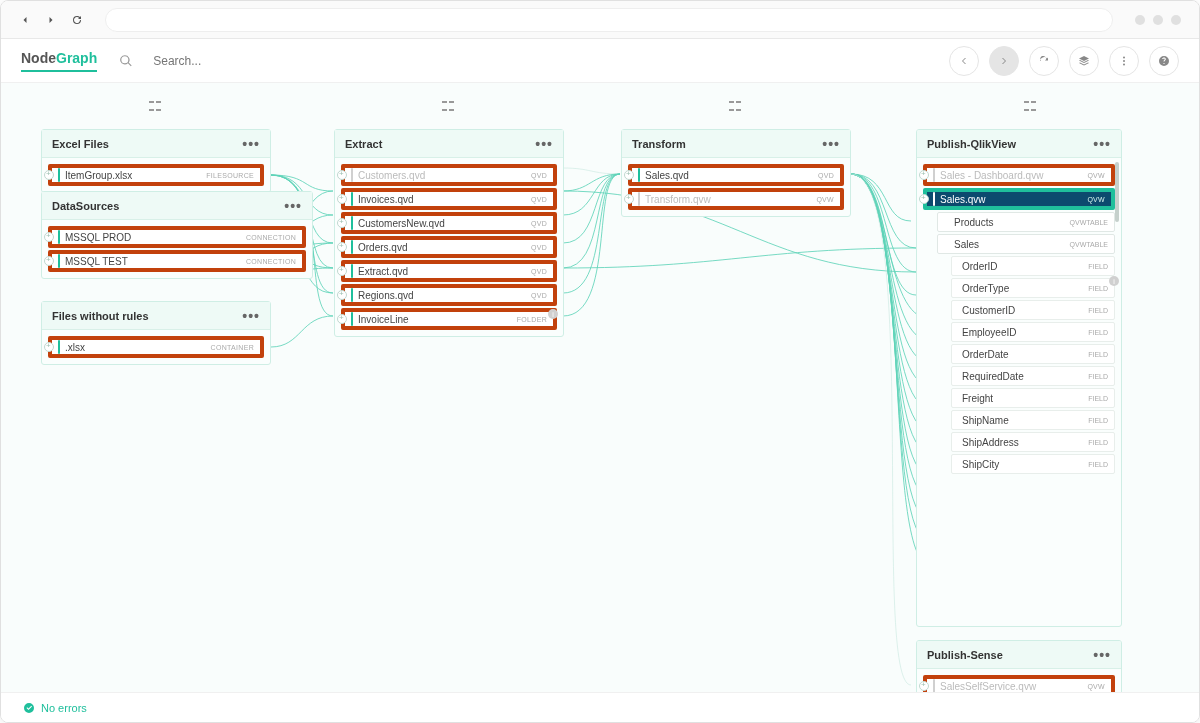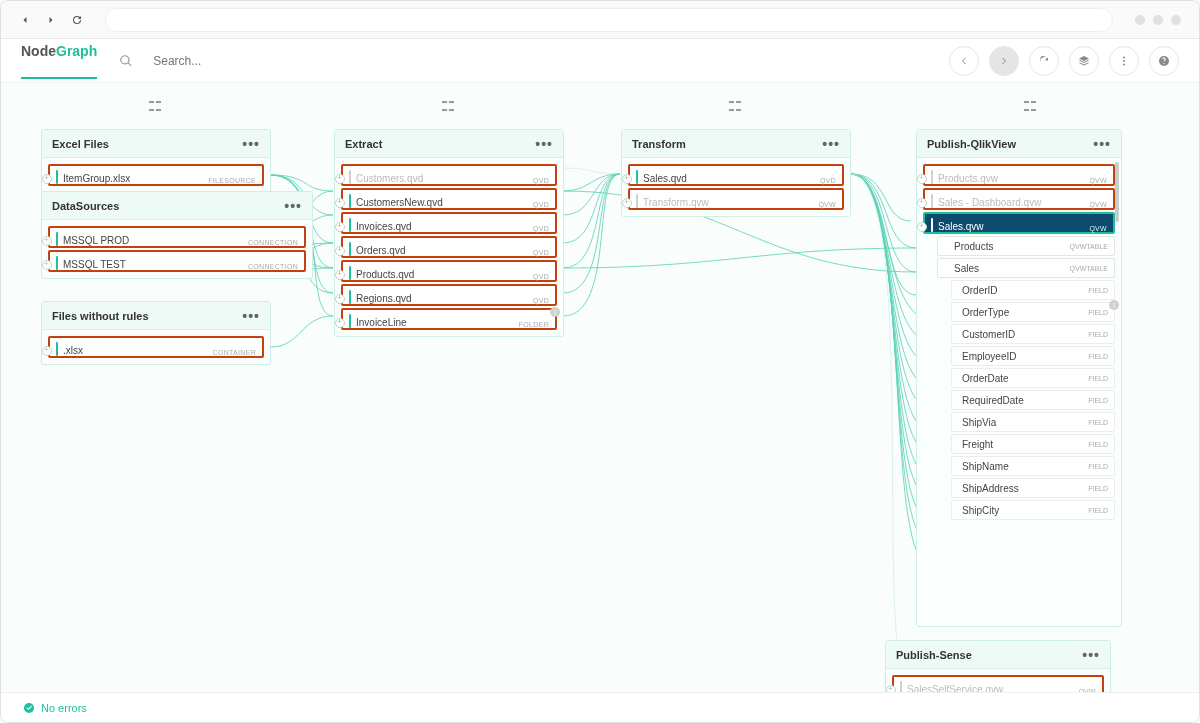--- a/index.html
+++ b/index.html
@@ -4,37 +4,37 @@
 <style>
 * { box-sizing: border-box; margin: 0; padding: 0; }
 body { font-family: -apple-system, BlinkMacSystemFont, "Segoe UI", Arial, sans-serif; background: #fff; width: 1200px; height: 723px; overflow: hidden; position: relative; border: 1px solid #e0e0e0; border-radius: 8px; box-shadow: 0 2px 12px rgba(0,0,0,0.08); }
 .browser-bar { height: 38px; background: #fafafa; border-bottom: 1px solid #e8e8e8; display: flex; align-items: center; padding: 0 18px; position: relative; }
 .browser-nav { display: flex; gap: 14px; align-items: center; }
 .browser-nav svg { width: 12px; height: 12px; fill: #555; cursor: pointer; }
 .url-bar { flex: 1; height: 24px; background: #fff; border: 1px solid #eee; border-radius: 12px; margin: 0 22px; }
 .browser-dots { display: flex; gap: 8px; }
 .browser-dots span { width: 10px; height: 10px; border-radius: 50%; background: #e0e0e0; }
 .app-header { height: 44px; display: flex; align-items: center; padding: 0 20px; border-bottom: 1px solid #f0f0f0; position: relative; }
-.logo { font-size: 14px; font-weight: 600; color: #555; display: flex; align-items: baseline; border-bottom: 2px solid #1fbf9c; padding-bottom: 18px; }
+.logo { font-size: 14px; font-weight: 600; color: #555; display: flex; align-items: baseline; border-bottom: 2px solid #1fbf9c; padding-bottom: 4px; }
 .logo .g { color: #1fbf9c; }
 .search-box { display: flex; align-items: center; margin-left: 22px; gap: 20px; color: #999; font-size: 12px; }
 .search-box svg { width: 14px; height: 14px; fill: #999; }
 .search-box input { border: none; outline: none; font-size: 12px; color: #555; width: 120px; background: transparent; }
 .toolbar-right { position: absolute; right: 20px; display: flex; gap: 10px; }
 .tool-btn { width: 30px; height: 30px; border: 1px solid #e5e5e5; border-radius: 50%; display: flex; align-items: center; justify-content: center; cursor: pointer; background: #fff; }
 .tool-btn.active { background: #e5e5e5; }
 .tool-btn svg { width: 12px; height: 12px; fill: #888; }
 .canvas { position: relative; height: calc(100% - 38px - 44px - 30px); background: #f9fdfc; overflow: hidden; }
 .col-handle { position: absolute; top: 18px; display: flex; flex-wrap: wrap; width: 14px; height: 14px; gap: 2px; cursor: move; }
 .col-handle span { width: 5px; height: 1.5px; background: #999; }
 .panel { position: absolute; background: #fafefd; border: 1px solid #cfeee5; border-radius: 3px; }
 .panel-header { height: 28px; display: flex; align-items: center; justify-content: space-between; padding: 0 10px; font-size: 11px; font-weight: 600; color: #333; background: #eefaf6; border-bottom: 1px solid #d8f0e8; }
 .panel-header .dots { cursor: pointer; color: #666; font-size: 14px; letter-spacing: 1px; }
 .panel-body { padding: 6px 6px; display: flex; flex-direction: column; gap: 2px; }
-.node-row { height: 22px; background: #fff; border: 2px solid #c2410c; border-radius: 2px; display: flex; align-items: flex-end; padding: 0 6px; font-size: 10px; color: #444; position: relative; cursor: pointer; }
+.node-row { height: 22px; background: #fff; border: 4px solid #c2410c; border-radius: 2px; display: flex; align-items: center; padding: 0 6px; font-size: 10px; color: #444; position: relative; cursor: pointer; }
 .node-row.dim { color: #bbb; }
 .node-row .bar { width: 2px; height: 14px; background: #1fbf9c; margin-right: 5px; border-radius: 1px; }
 .node-row.dim .bar { background: #d0d0d0; }
 .node-row .tag { position: absolute; right: 6px; font-size: 7px; color: #aaa; letter-spacing: 0.3px; }
 .node-row .pin { position: absolute; left: -8px; width: 10px; height: 10px; border-radius: 50%; background: #fff; border: 1px solid #c0d8d0; }
 .node-row .pin::after { content: "+"; font-size: 8px; color: #9bbfb0; position: absolute; left: 1px; top: -2px; }
 .node-row .info-badge { position: absolute; right: -5px; top: -3px; width: 10px; height: 10px; border-radius: 50%; background: #d0d0d0; display: flex; align-items: center; justify-content: center; font-size: 7px; color: #fff; }
 .node-row.selected { background: #0c4a6e; border-color: #1fbf9c; color: #fff; }
 .node-row.selected .bar { background: #fff; }
 .node-row.selected .tag { color: #d8f5ec; }
@@ -253,39 +253,39 @@
         <div class="panel-body">
           <div class="node-row dim">
             <span class="pin"></span>
             <span class="bar"></span>
             <span>Customers.qvd</span>
             <span class="tag">QVD</span>
           </div>
           <div class="node-row">
             <span class="pin"></span>
             <span class="bar"></span>
+            <span>Invoices.qvd</span>
+            <span class="tag">QVD</span>
+          </div>
+          <div class="node-row">
+            <span class="pin"></span>
+            <span class="bar"></span>
             <span>CustomersNew.qvd</span>
             <span class="tag">QVD</span>
           </div>
           <div class="node-row">
             <span class="pin"></span>
             <span class="bar"></span>
-            <span>Invoices.qvd</span>
-            <span class="tag">QVD</span>
-          </div>
-          <div class="node-row">
-            <span class="pin"></span>
-            <span class="bar"></span>
             <span>Orders.qvd</span>
             <span class="tag">QVD</span>
           </div>
           <div class="node-row">
             <span class="pin"></span>
             <span class="bar"></span>
-            <span>Products.qvd</span>
+            <span>Extract.qvd</span>
             <span class="tag">QVD</span>
           </div>
           <div class="node-row">
             <span class="pin"></span>
             <span class="bar"></span>
             <span>Regions.qvd</span>
             <span class="tag">QVD</span>
           </div>
           <div class="node-row">
             <span class="pin"></span>
@@ -318,26 +318,20 @@
       </div>
       <div class="panel" style="left: 915px; top: 46px; width: 206px; height: 498px; overflow: hidden;">
         <div class="panel-header">
           <span>Publish-QlikView</span>
           <span class="dots">•••</span>
         </div>
         <div class="panel-body">
           <div class="node-row dim">
             <span class="pin"></span>
             <span class="bar"></span>
-            <span>Products.qvw</span>
-            <span class="tag">QVW</span>
-          </div>
-          <div class="node-row dim">
-            <span class="pin"></span>
-            <span class="bar"></span>
             <span>Sales - Dashboard.qvw</span>
             <span class="tag">QVW</span>
           </div>
           <div class="node-row selected">
             <span class="pin"></span>
             <span class="bar"></span>
             <span>Sales.qvw</span>
             <span class="tag">QVW</span>
           </div>
           <div class="sub-row">
@@ -367,45 +361,41 @@
           </div>
           <div class="sub2-row">
             <span>OrderDate</span>
             <span class="tag">FIELD</span>
           </div>
           <div class="sub2-row">
             <span>RequiredDate</span>
             <span class="tag">FIELD</span>
           </div>
           <div class="sub2-row">
-            <span>ShipVia</span>
-            <span class="tag">FIELD</span>
-          </div>
-          <div class="sub2-row">
             <span>Freight</span>
             <span class="tag">FIELD</span>
           </div>
           <div class="sub2-row">
             <span>ShipName</span>
             <span class="tag">FIELD</span>
           </div>
           <div class="sub2-row">
             <span>ShipAddress</span>
             <span class="tag">FIELD</span>
           </div>
           <div class="sub2-row">
             <span>ShipCity</span>
             <span class="tag">FIELD</span>
           </div>
         </div>
         <div class="scroll-track">
           <div class="scroll-thumb"></div>
         </div>
       </div>
-      <div class="panel" style="left: 884px; top: 557px; width: 226px; height: 60px; overflow: hidden;">
+      <div class="panel" style="left: 915px; top: 557px; width: 206px; height: 60px; overflow: hidden;">
         <div class="panel-header">
           <span>Publish-Sense</span>
           <span class="dots">•••</span>
         </div>
         <div class="panel-body">
           <div class="node-row dim">
             <span class="pin"></span>
             <span class="bar"></span>
             <span>SalesSelfService.qvw</span>
             <span class="tag">QVW</span>

